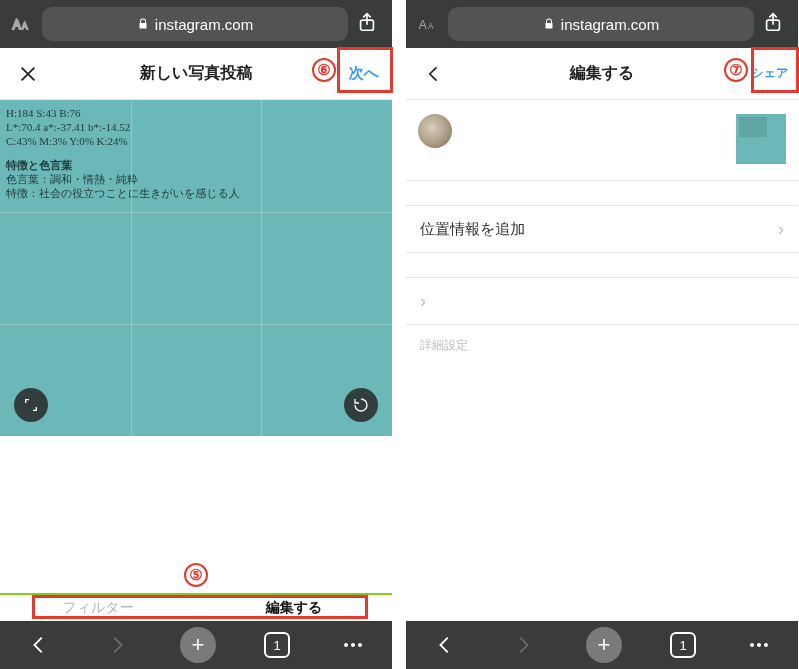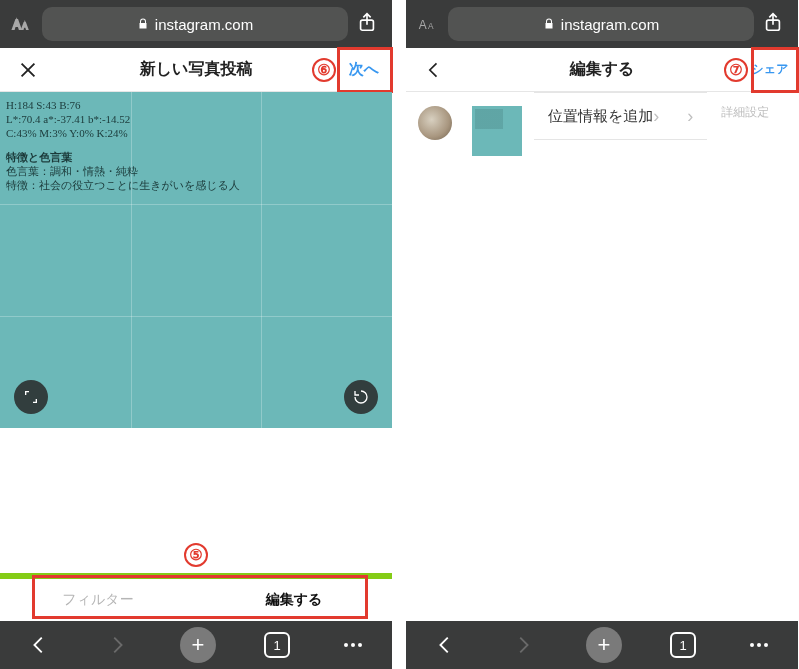--- a/index.html
+++ b/index.html
@@ -43,21 +43,21 @@
     justify-content: center;
     gap: 6px;
     color: #fefefe;
     font-size: 15px;
   }
   .share-box {
     width: 26px; height: 26px;
   }
   
   .ig-header {
-    height: 44px;
+    height: 52px;
     background: #fff;
     border-bottom: 1px solid #e6e6e6;
     display: flex;
     align-items: center;
     position: relative;
   }
   .ig-header .left, .ig-header .right {
     width: 56px;
     display: flex;
     align-items: center;
@@ -118,22 +118,22 @@
   .round-btn {
     position:absolute;
     width:34px; height:34px;
     border-radius:50%;
     background: rgba(40,40,40,0.85);
     display:flex; align-items:center; justify-content:center;
     color:#fff;
   }
   .left-spacer { flex:1; background:#fff; position:relative; }
   .tabs {
-    height:48px;
-    border-top:6px solid #84cc16;
+    height:28px;
+    border-top:2px solid #84cc16;
     display:flex;
   }
   .tabs div {
     flex:1;
     display:flex;
     align-items:center;
     justify-content:center;
     font-size:14px;
   }
   .tabs .inactive { color:#b5b5b5; }
@@ -327,21 +327,21 @@
         </svg>
     </div>
     <div class="title">編集する</div>
     <div class="right" style="position:relative;">
       <span class="right-text small">シェア</span>
     </div>
     <div class="badge" style="right:50px; top:10px;">⑦</div>
     <div class="highlight-box" style="right:-1px; top:-1px; width:48px; height:46px;"></div>
   </div>
 
-  <div style="flex:1; display:flex; flex-direction:row; background:#fff;">
+  <div style="flex:1; display:flex; flex-direction:column; background:#fff;">
     <div class="post-row">
       <div class="avatar"></div>
       <div class="caption-area"></div>
       <div class="thumb"></div>
     </div>
     <div class="divider"></div>
     <div style="height:24px;"></div>
     <div class="menu-row" style="border-top:1px solid #e5e5e5;">
       <span>位置情報を追加</span>
       <span class="chev">›</span>

